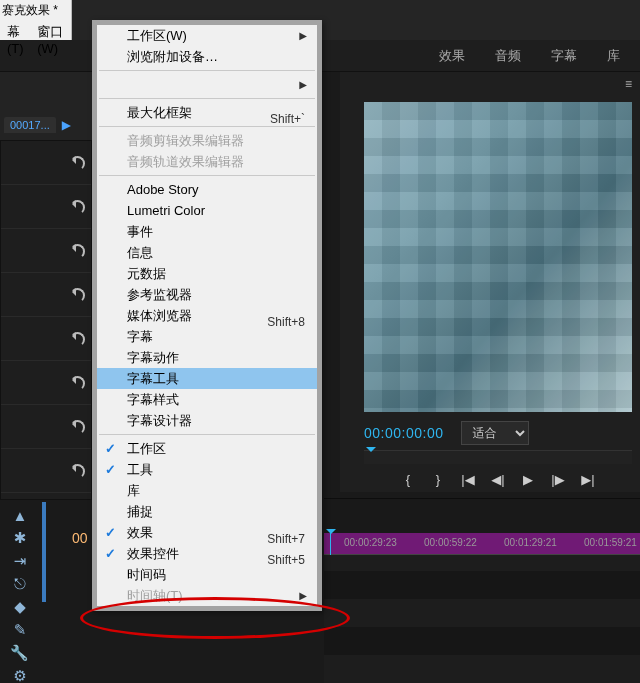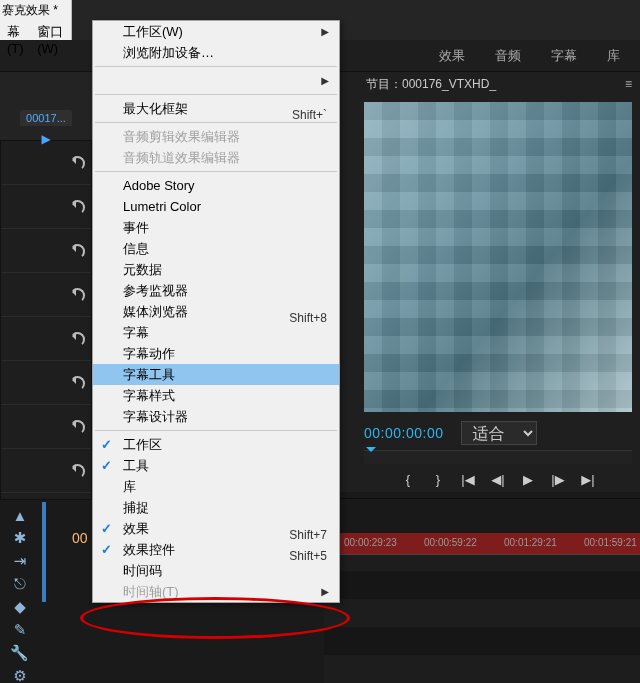--- a/index.html
+++ b/index.html
@@ -20,23 +20,23 @@
   
   .wstabs {
     position: absolute; left:0; right:0; top:40px; height:32px;
     background:#1e1e1e; border-bottom:1px solid #111;
     display:flex; align-items:center; justify-content:flex-end;
     gap:30px; padding-right:20px; color:#aaa; font-size:13px;
   }
 
   
   .dropdown {
-    position:absolute; left:92px; top:20px; width:248px;
+    position:absolute; left:92px; top:20px; width:230px;
     background:#f0f0f0; color:#000;
-    border:1px solid #a3a3a3; box-shadow:2px 2px 6px rgba(0,0,0,.4);
+    border:5px solid #a3a3a3; box-shadow:2px 2px 6px rgba(0,0,0,.4);
     font-size:13px;
     z-index:50;
   }
   .dropdown .mi {
     display:flex; align-items:center;
     height:21px; padding:0 12px 0 30px; position:relative;
     white-space:nowrap;
   }
   .dropdown .mi .lbl { flex:1; }
   .dropdown .mi .accel { color:#333; font-size:12px;margin-top:12px; }
@@ -72,22 +72,21 @@
     content:""; position:absolute; width:11px; height:11px; border:2px solid #bbb;
     border-radius:50%; border-left-color:transparent; border-bottom-color:transparent;
     left:0; top:0;
   }
   .undo-icon::after{
     content:""; position:absolute; left:-2px; top:0;
     border:4px solid transparent; border-right-color:#bbb;
   }
   .left-col .tabrow {
     height:30px; display:flex; align-items:center; gap:6px;
-    padding:0 16px;
-    flex-direction:column;
+    padding:0 4px;
   }
   .left-col .tabrow .tab {
     background:#2f2f2f; color:#55aaff; font-size:11px; padding:2px 6px; border-radius:2px 2px 0 0;
   }
   
   .toolblk {
     position:absolute; left:0; top:500px; width:92px; bottom:0;
     background:#1a1a1a;
   }
   .toolblk .file-tab{
@@ -124,21 +123,21 @@
     linear-gradient(130deg,#8fb2be 0%, #6f99a7 30%, #4d7582 60%, #a9c3c9 100%);
   }
   .pm-controls {
     position:absolute; left:24px; right:8px; top:350px; height:60px;
   }
   .pm-controls .tcrow{
     display:flex; align-items:center; gap:18px; height:22px;
   }
   .pm-controls .tc { color:#2fb5ef; font-size:14px; letter-spacing:.5px; }
   .pm-controls select{
-    background:#2a2a2a; color:#ccc; border:1px solid #444; font-size:16px; height:24px;
+    background:#2a2a2a; color:#ccc; border:1px solid #444; font-size:12px; height:24px;
     padding:0 16px 0 6px;
   }
   .pm-controls .scrub {
     margin-top:6px; height:14px; position:relative; background:#222;
     border-top:1px solid #333;
   }
   .pm-controls .scrub::before{
     content:""; position:absolute; left:2px; top:-4px; width:0; height:0;
     border:5px solid transparent; border-top-color:#2fb5ef;
   }
@@ -147,21 +146,21 @@
   }
   .pm-controls .btnrow .b { width:16px; height:16px; color:#ccc; font-size:13px; text-align:center;}
 
   
   .timeline {
     position:absolute; left:324px; right:0; top:498px; bottom:0;
     background:#191919; border-top:1px solid #0d0d0d;
   }
   .timeline .ruler {
     position:absolute; left:0; right:0; top:34px; height:22px;
-    background:#7f1d1d; font-size:10px; color:#888;
+    background:#701a75; font-size:10px; color:#888;
     display:flex; align-items:center;
   }
   .timeline .ruler span{ position:absolute; top:4px; font-size:10px; color:#999;}
   .timeline .ruler::after{
     content:""; position:absolute; left:0; right:0; bottom:0; height:1px; background:#444;
   }
   .timeline .playline{
     position:absolute; left:6px; top:30px; bottom:4px; width:0;
     border-left:1px solid #2fb5ef;
   }
@@ -339,21 +338,20 @@
     <div class="toolicon">⎋</div>
     <div class="toolicon">◆</div>
     <div class="toolicon">✎</div>
     <div class="toolicon">🔧</div>
     <div class="toolicon">⚙</div>
   </div>
 </div>
 
 <div class="rightpane">
   <div class="tabbar">
-    <span>节目：000176_VTXHD_</span>
     <span class="burger">≡</span>
   </div>
   <div class="monitor">
     <div class="mosaic"></div>
   </div>
   <div class="pm-controls">
     <div class="tcrow">
       <span class="tc">00:00:00:00</span>
       <select>
         <option>适合</option>

